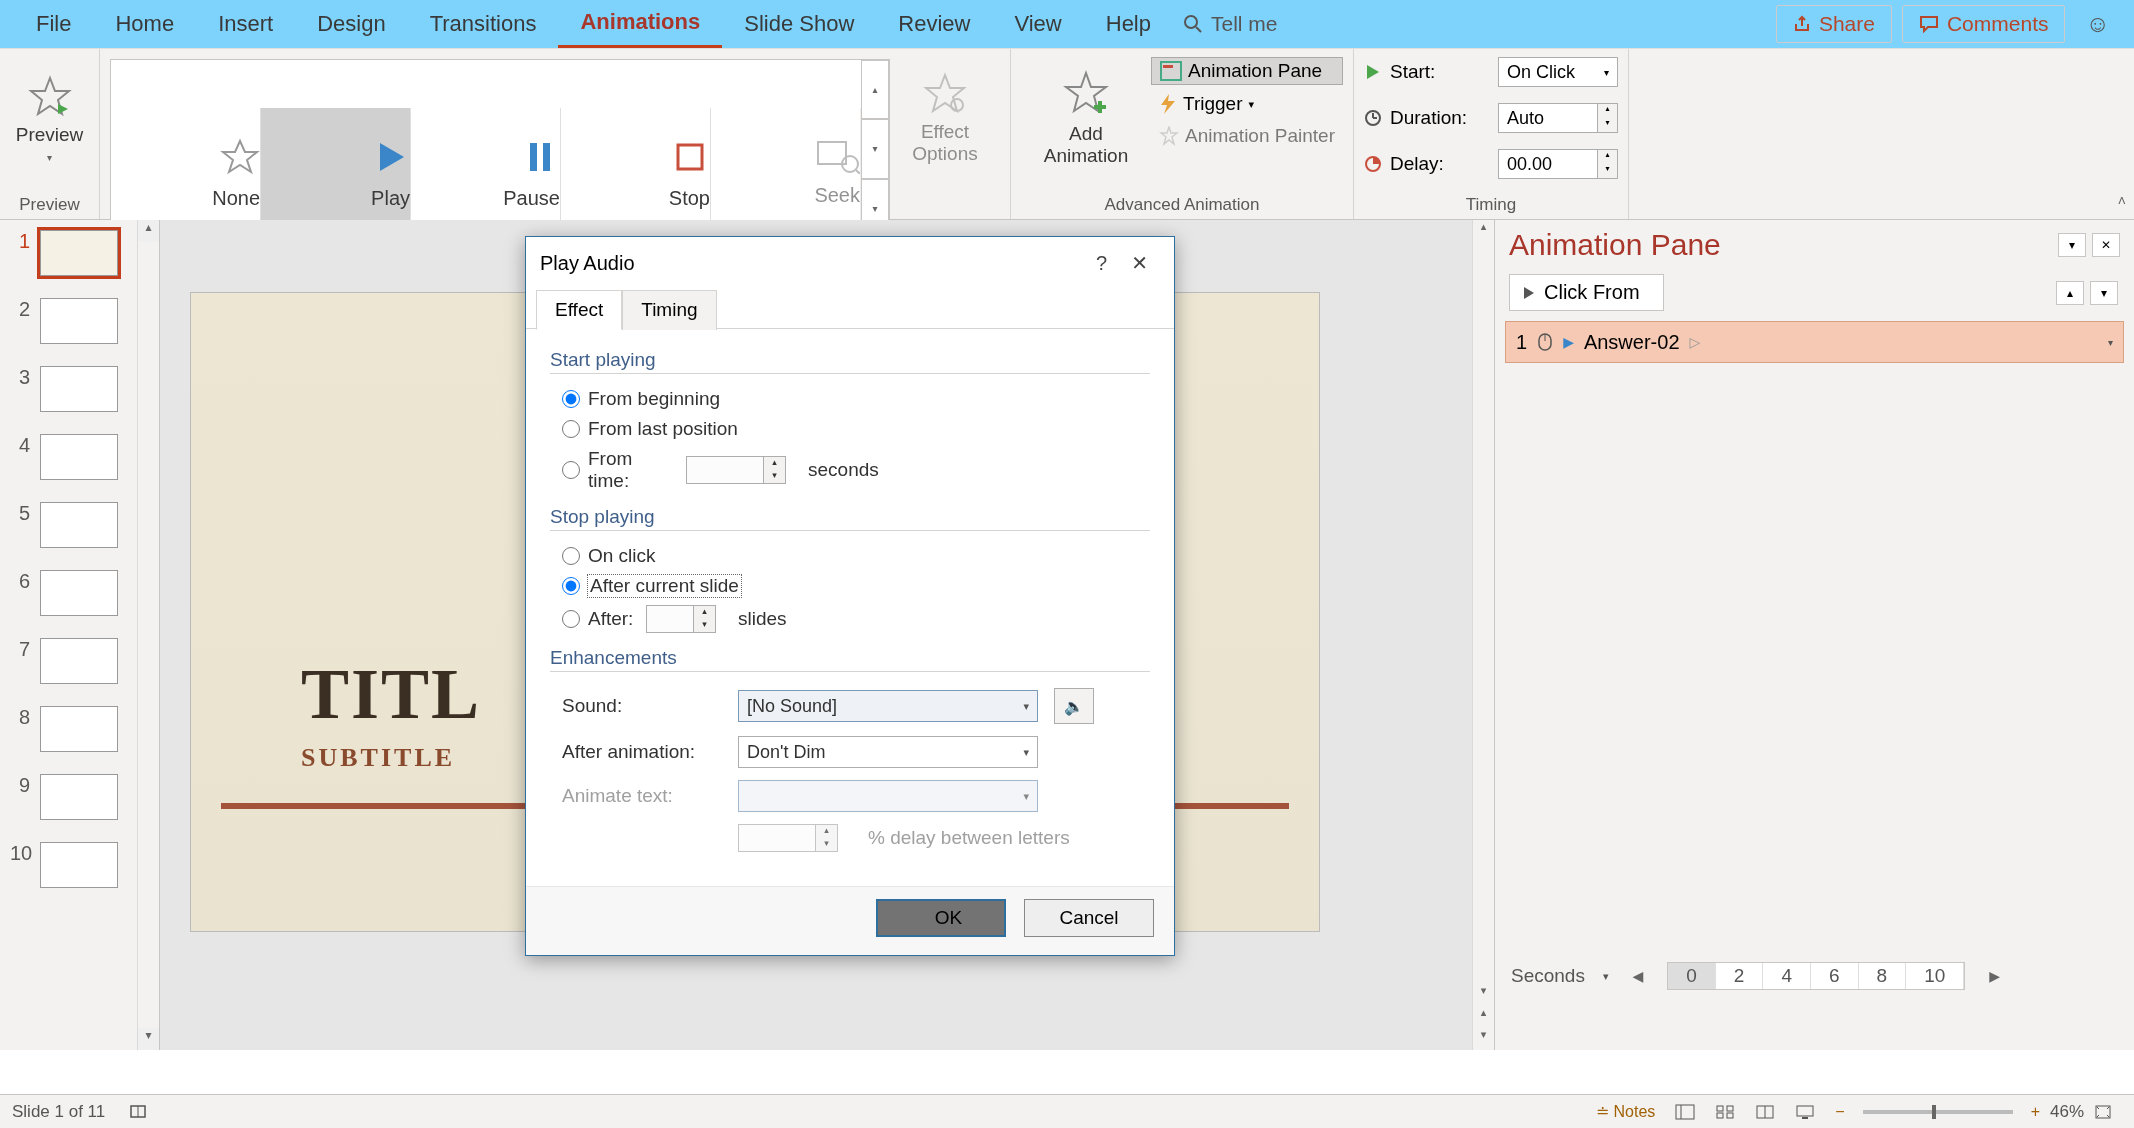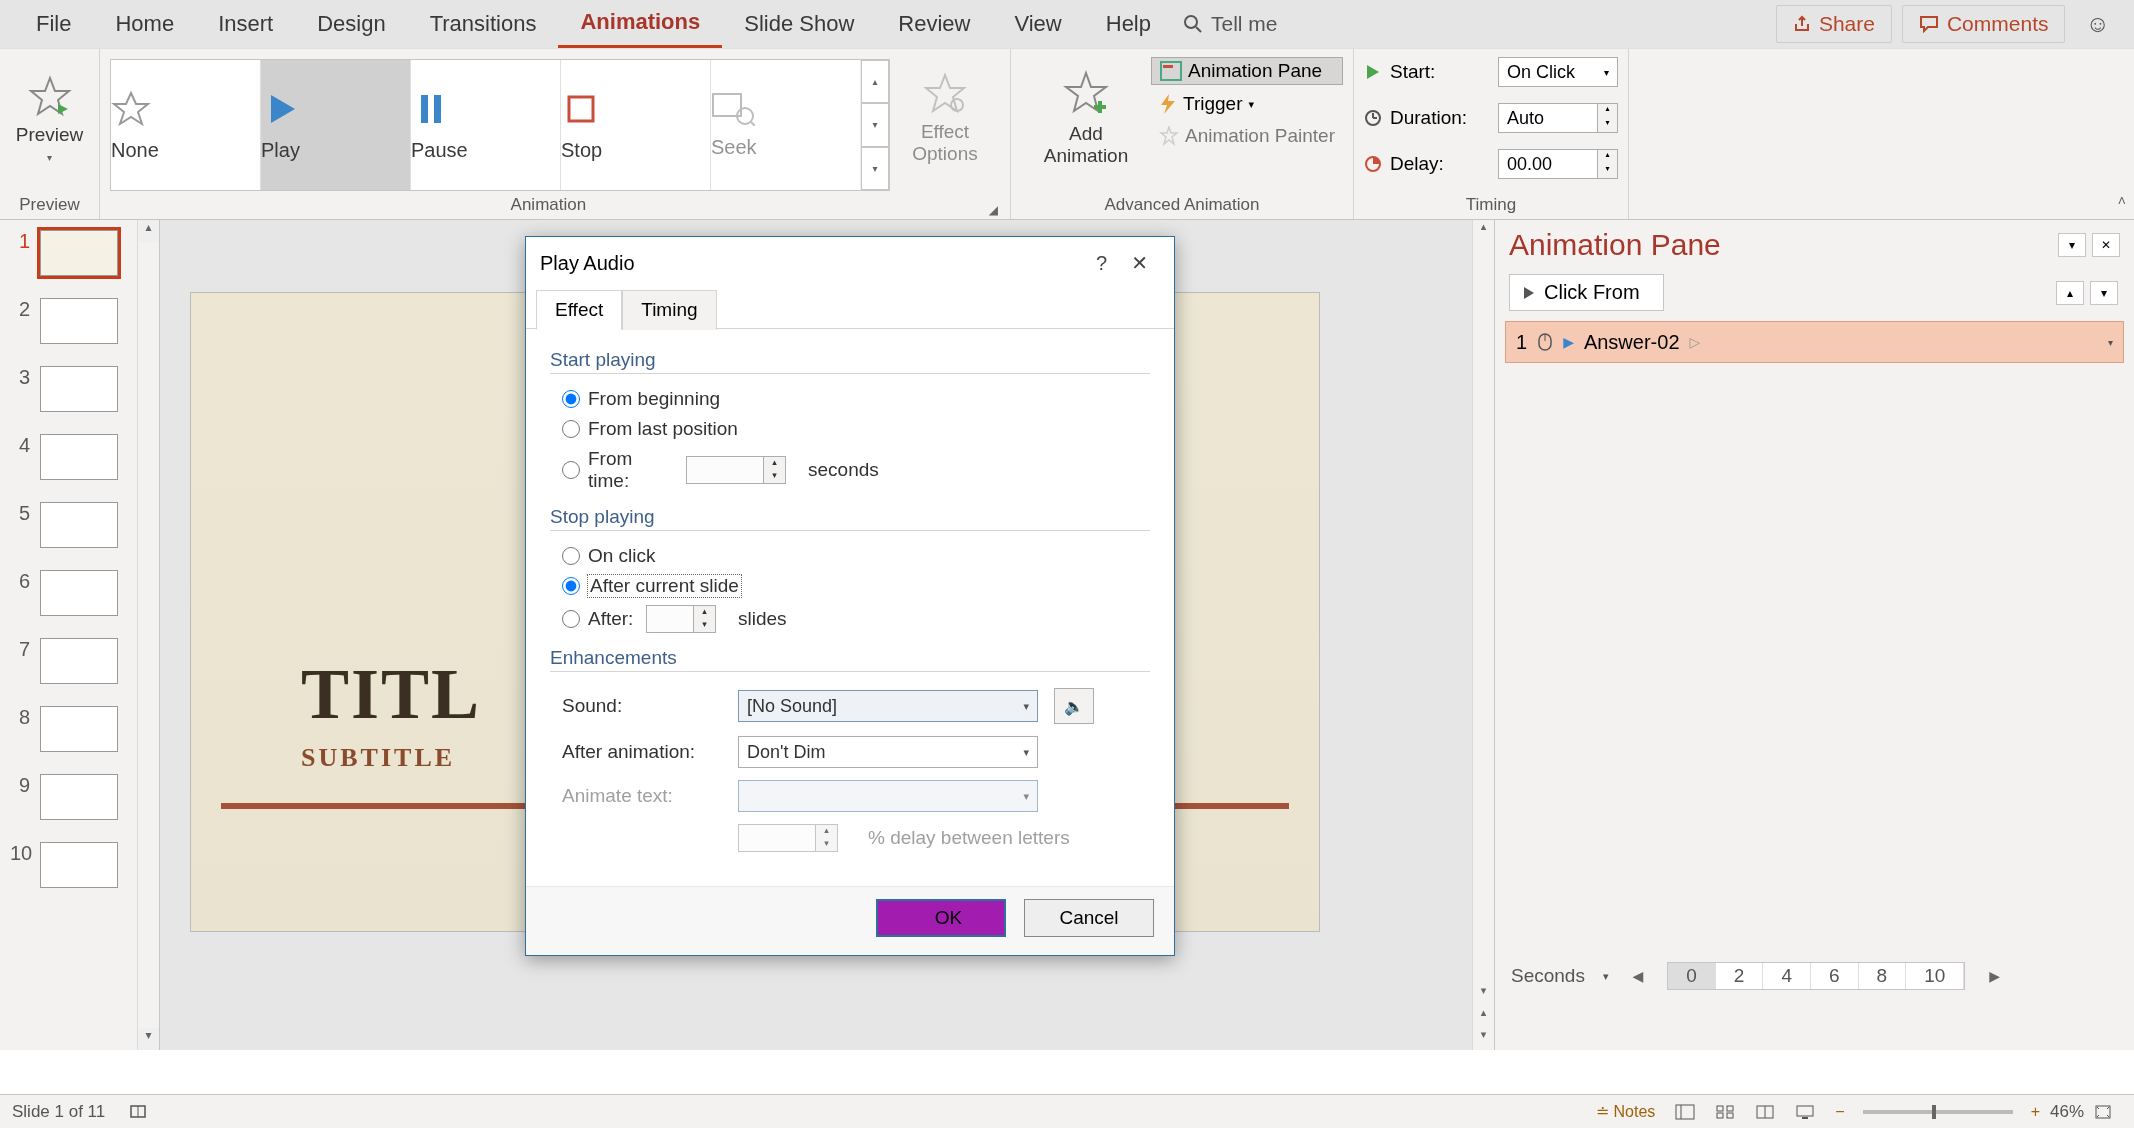--- a/index.html
+++ b/index.html
@@ -1,40 +1,40 @@
 <!DOCTYPE html>
 <html><head>
 <meta charset="utf-8">
 <style>
 * { box-sizing: border-box; margin: 0; padding: 0; font-family: "Segoe UI", Arial, sans-serif; }
 body { background: #fff; overflow: hidden; width: 2134px; height: 1128px; position: relative; }
 
 
-.ribbon-tabs { display: flex; align-items: center; padding: 0 14px; height: 48px; background: #e5e5e5; }
+.ribbon-tabs { display: flex; align-items: center; padding: 0 14px; height: 48px; background: #7dd3fc; }
 .ribbon-tabs .tab { padding: 10px 22px; font-size: 22px; color: #393939; cursor: pointer; }
 .ribbon-tabs .tab.active { color: #a8362a; border-bottom: 4px solid #c43e1c; font-weight: 600; }
 .ribbon-right { margin-left: auto; display: flex; align-items: center; gap: 10px; }
 .tellme { display: flex; align-items: center; gap: 8px; padding: 10px; font-size: 21px; color: #555; }
 .share-btn, .comments-btn { border: 1px solid #ccc; padding: 6px 16px; font-size: 21px; display: flex; align-items: center; gap: 8px; border-radius: 2px; }
 .share-btn { color: #b7472a; justify-content: space-between; }
 .comments-btn { color: #b7472a; }
 .smiley { font-size: 24px; color: #555; padding: 0 10px; }
 
 
 .ribbon { display: flex; background: #f3f2f1; border-top: 1px solid #e1dfdd; border-bottom: 1px solid #c8c6c4; height: 172px; position: relative; }
 .ribbon-group { border-right: 1px solid #d6d4d2; display: flex; flex-direction: column; padding: 4px 10px 0; }
 .group-body { display: flex; flex: 1; align-items: flex-start; }
 .group-label { text-align: center; font-size: 17px; color: #595959; padding: 2px 0 4px; }
 
 .big-btn { display: flex; flex-direction: column; align-items: center; justify-content: center; width: 100px; height: 130px; gap: 6px; cursor: pointer; }
 .big-btn .lbl { font-size: 19px; color: #393939; }
 .big-btn .drop { font-size: 10px; color: #666; }
 
 .anim-gallery { display: flex; border: 1px solid #c8c6c4; background: #fff; margin: 6px 0 0; }
-.anim-item { width: 150px; height: 130px; display: flex; flex-direction: column; align-items: flex-start; justify-content: center; gap: 10px; border-right:1px solid #e1dfdd; }
+.anim-item { width: 150px; height: 130px; display: flex; flex-direction: column; align-items: flex-end; justify-content: center; gap: 10px; border-right:1px solid #e1dfdd;margin-top:48px; }
 .anim-item.sel { background: #d0d0d0; }
 .anim-item .ilbl { font-size: 20px; color: #3a3a3a; }
 .gal-spin { width: 28px; display: flex; flex-direction: column; }
 .gal-spin div { flex: 1; border: 1px solid #c8c6c4; display: flex; align-items: center; justify-content: center; font-size: 10px; color: #666; }
 
 .adv-col { display:flex; flex-direction:column; gap:6px; padding-top:4px; font-size:19px; }
 .adv-row { display:flex; align-items:center; gap:6px; padding:2px 8px; }
 .adv-row.active { background:#d8d6d4; border:1px solid #aaa; }
 
 .timing-col { display:flex; flex-direction:column; gap:16px; padding-top:4px; font-size:19px; }
@@ -110,21 +110,21 @@
 .num-box .spn div { flex:1; font-size:9px; text-align:center; background:#f3f2f1; }
 .enh-row { display:flex; align-items:center; gap:16px; padding:6px 0 6px 12px; }
 .enh-label { width:160px; }
 .enh-field { width:300px; height:32px; border:1px solid #7a99b8; background:#eef2f6; display:flex; align-items:center; padding:0 8px; justify-content:space-between; font-size:18px; }
 .enh-field.plain { background:#fff; border:1px solid #adadad; }
 .enh-field .car { font-size:11px; color:#555; }
 .dis-text { color:#a0a0a0; }
 .snd-btn { width:40px; height:36px; border:1px solid #adadad; background:#f3f2f1; display:flex; align-items:center; justify-content:center; font-size:16px; }
 .dlg-foot { display:flex; justify-content:flex-end; gap:18px; padding:12px 20px 18px; background:#f7f7f7; border-top:1px solid #e8e8e8; }
 .dlg-btn { width:130px; height:38px; border:1px solid #888; background:#eee; font-size:19px; }
-.dlg-btn.primary { border:2px solid #2f6f9e; background:#a21caf;padding-left:15px; }
+.dlg-btn.primary { border:2px solid #2f6f9e; background:#737373;padding-left:15px; }
 
 
 .status { position:absolute; left:0; right:0; bottom:0; height:34px; background:#f3f2f1; border-top:1px solid #c8c6c4; display:flex; align-items:center; font-size:17px; color:#555; padding:0 12px; }
 .status .sp { flex:1; }
 .status .vbtn { padding:0 10px; font-size:16px; color:#a16207; }
 .status .zoom-track { width:150px; height:4px; background:#bbb; margin:0 8px; position:relative; }
 .status .zoom-track::after { content:""; position:absolute; left:46%; top:-5px; width:4px; height:14px; background:#666; }
 svg { display:block; }
 .launcher { font-size:12px; color:#666; align-self:flex-end; padding:0 2px 2px; }
 </style>

